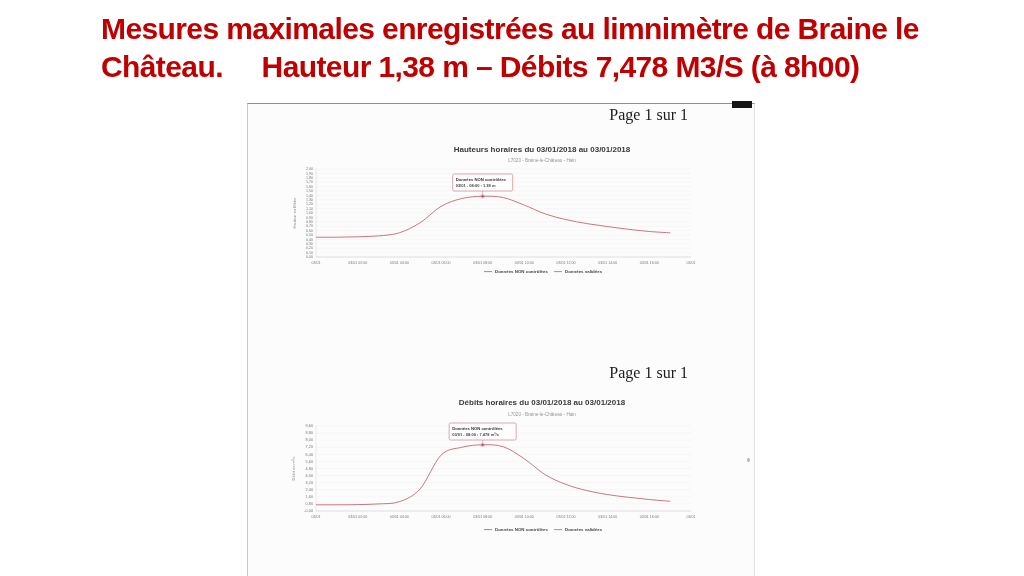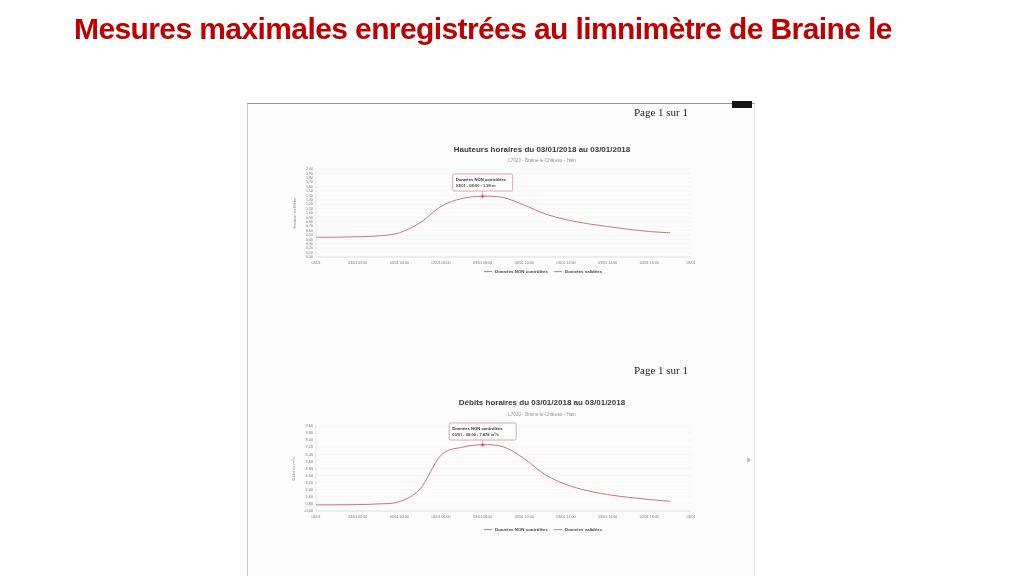--- a/index.html
+++ b/index.html
@@ -19,38 +19,39 @@
     background:#fcfcfc;
     border-top:1px solid #8f8f8f; border-left:1px solid #c9c9c9;
     border-right:1px solid #e2e2e2;
   }
   .scan-blob {
     position:absolute; top:-3px; right:2px; width:20px; height:7px;
     background:#161616;
   }
   .page-label {
     position:absolute; right:66px;
-    font-family:"Liberation Serif", serif; font-size:11px; color:#1c1c1c;
+    font-family:"Liberation Serif", serif; font-size:16px; color:#1c1c1c;
     white-space:nowrap;
   }
   .page-label.p1 { top:2px; }
   .page-label.p2 { top:260px; }
   .chart-host { position:absolute; left:0; width:508px; }
   .scan-speck { position:absolute; left:499px; top:354px; width:3px; height:4px;
     background:#9a9a9a; border-radius:50%; opacity:.7; }
 
   svg text { font-family:"Liberation Sans", sans-serif; }
 </style>
 </head>
 <body>
 
 <div class="slide">
 
-  <div class="slide-title" style="color: rgb(192, 0, 0);">
+  <div class="slide-title" style="color: rgb(192, 0, 0); margin-left: 27px;">
     <span class="tline">Mesures maximales enregistrées au limnimètre de Braine le</span>
+    <span class="tline">Château.&nbsp;&nbsp;&nbsp;&nbsp;&nbsp;Hauteur 1,38 m – Débits 7,478 M3/S (à 8h00)</span>
   </div>
 
   <div class="scan">
     <div class="scan-blob"></div>
     <div class="page-label p1">Page 1 sur 1</div>
     <div class="page-label p2">Page 1 sur 1</div>
     <div id="chart0" class="chart-host" style="top: 36px; height: 140px;"><svg viewBox="0 0 508 140" width="508" height="140">
           <text x="294" y="12" text-anchor="middle" font-size="8" font-weight="600" fill="#3a3a3a">Hauteurs horaires du 03/01/2018 au 03/01/2018</text>
           <text x="294" y="22" text-anchor="middle" font-size="4.6" fill="#a09595">L7020 - Braine-le-Château - Hain</text>
           <g>

